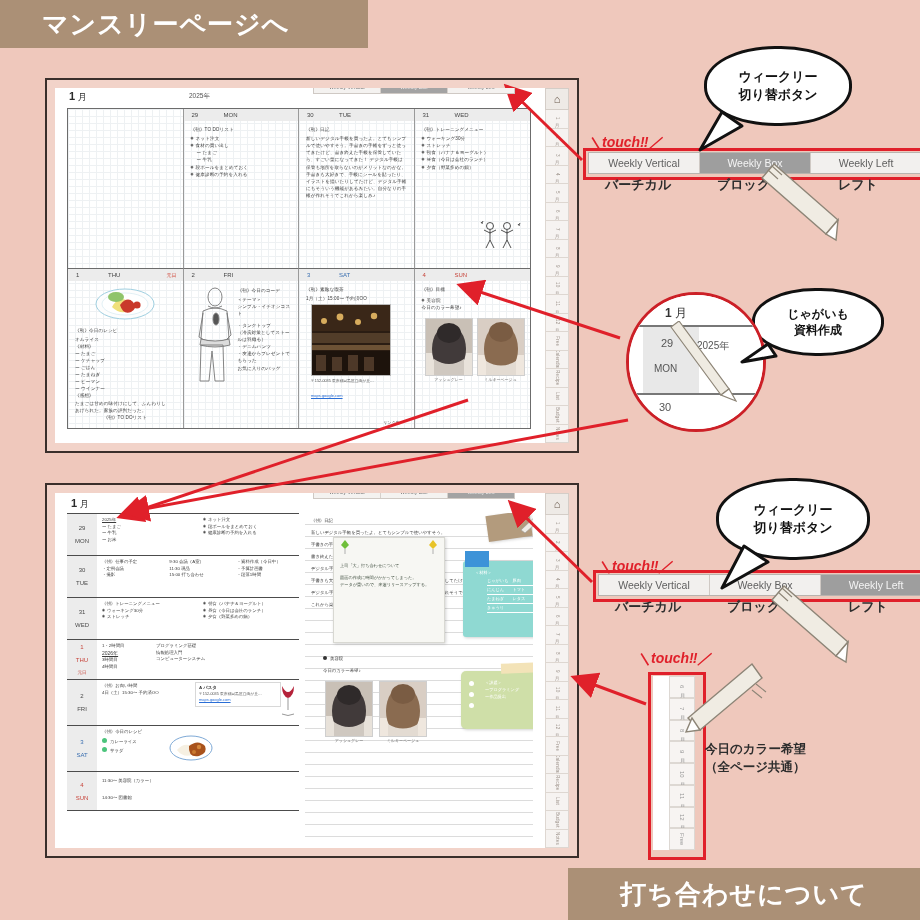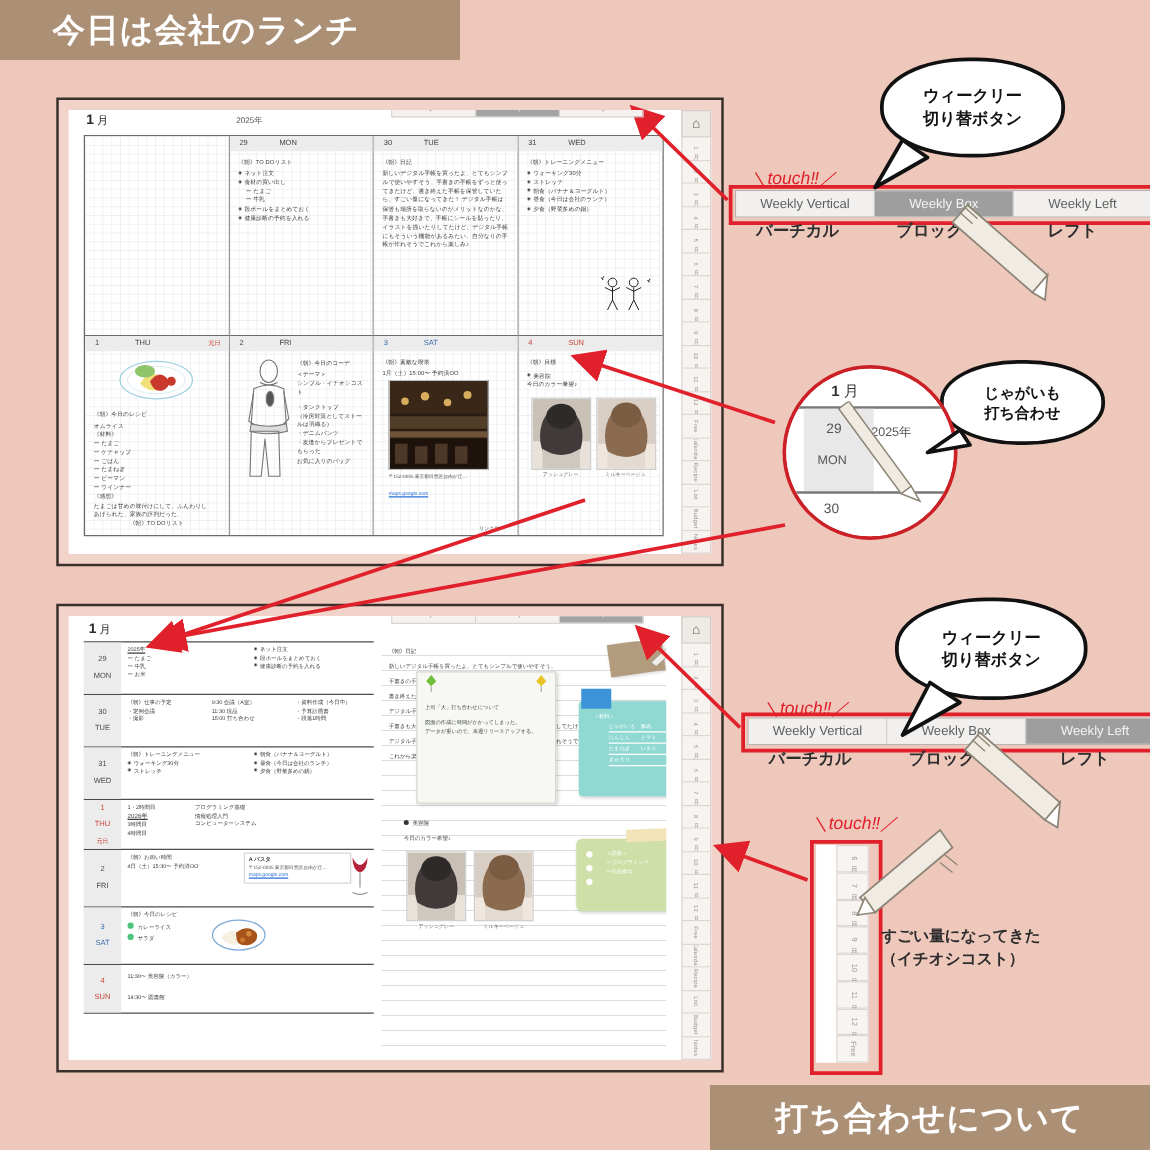--- a/index.html
+++ b/index.html
@@ -113,21 +113,21 @@
   .note-kraft{background:#b39b7d;}
   .note-t{font-size:4.2px;color:#3d4c3d;line-height:1.7;padding:6px;}
   .note-t2{font-size:4.2px;color:#fff;line-height:1.9;padding:8px 8px;}
 
   
   .bubble{
     position:absolute;background:#fff;border:3px solid #111;border-radius:48%;
     display:flex;flex-direction:column;align-items:center;justify-content:center;
     font-size:13px;font-weight:700;color:#111;line-height:1.35;text-align:center;
   }
-  .touch{position:absolute;color:#e0202a;font-size:14px;font-weight:400;font-style:italic;white-space:nowrap;margin-left:12px;}
+  .touch{position:absolute;color:#e0202a;font-size:14px;font-weight:700;font-style:italic;white-space:nowrap;}
   .seg-big{position:absolute;display:flex;border:1px solid #b9b4af;background:#f2f0ee;}
   .seg-big .sg{
     width:110px;height:20px;line-height:20px;text-align:center;
     font-size:10.5px;color:#5f5f5f;background:#f2f0ee;border-right:1px solid #cfc9c4;
   }
   .seg-big .sg:last-child{border-right:none;}
   .seg-big .sg.on{background:#9e9e9e;color:#f4f4f4;}
   .redbox{position:absolute;border:3px solid #e0202a;}
   .sublabel{position:absolute;font-size:13px;font-weight:700;color:#2d2d2d;}
   .redcircle{position:absolute;border:3px solid #cc2027;border-radius:50%;overflow:hidden;background:#fff;}
@@ -136,21 +136,21 @@
   .railmini .strip{width:18px;background:#fff;}
   .railmini .tabs{width:30px;display:flex;flex-direction:column;}
   .railmini .tabs div{flex:1;border:1px solid #ddd8d3;background:#f7f4f2;font-size:6px;color:#999;
     display:flex;align-items:center;justify-content:center;writing-mode:vertical-rl;}
   .mnote{position:absolute;font-size:12.5px;font-weight:700;color:#2d2d2d;line-height:1.45;}
 </style>
 </head>
 <body>
 
 <div class="banner" id="banner-top">
-  <span>今日は会社のランチ</span>
+  <span>マンスリーページへ</span>
 </div>
 <div class="banner" id="banner-bottom">
   <span>打ち合わせについて</span>
 </div>
 
 <div class="tablet" id="tablet-top" style="left:45px;top:78px;width:534px;height:375px;">
   <div class="screen">
     <div class="page">
 
       <div class="seg-inline">
@@ -665,21 +665,21 @@
   </div>
 </div>
 
 <div class="bubble" style="left:704px;top:46px;width:142px;height:74px">
   <span>ウィークリー</span>
   <span>切り替ボタン</span>
 </div>
 
 <div class="bubble" style="left:752px;top:288px;width:126px;height:62px;font-size:12px">
   <span>じゃがいも</span>
-  <span>打ち合わせ</span>
+  <span>資料作成</span>
 </div>
 
 <div class="bubble" style="left:716px;top:478px;width:148px;height:76px">
   <span>ウィークリー</span>
   <span>切り替ボタン</span>
 </div>
 
 <div class="touch" style="left:588px;top:134px">＼touch‼／</div>
 <div class="touch" style="left:598px;top:558px">＼touch‼／</div>
 <div class="touch" style="left:637px;top:650px">＼touch‼／</div>
@@ -732,22 +732,22 @@
     <div>7月</div>
     <div>8月</div>
     <div>9月</div>
     <div>10月</div>
     <div>11月</div>
     <div>12月</div>
     <div>Free</div>
   </div>
 </div>
 <div class="mnote" style="left:705px;top:740px">
-  <div>すごい量になってきた</div>
-  <div>（イチオシコスト）</div>
+  <div>今日のカラー希望</div>
+  <div>（全ページ共通）</div>
 </div>
 
 <svg class="ann" viewBox="0 0 920 920">
   <defs>
     <marker id="ah" markerWidth="9" markerHeight="9" refX="7" refY="4.5" orient="auto">
       <path d="M0,0 L9,4.5 L0,9 z" fill="#e0202a"></path>
     </marker>
   </defs>
 
   <path d="M722 112 L700 150 L742 126 z" fill="#fff" stroke="#111" stroke-width="3" stroke-linejoin="round"></path>

